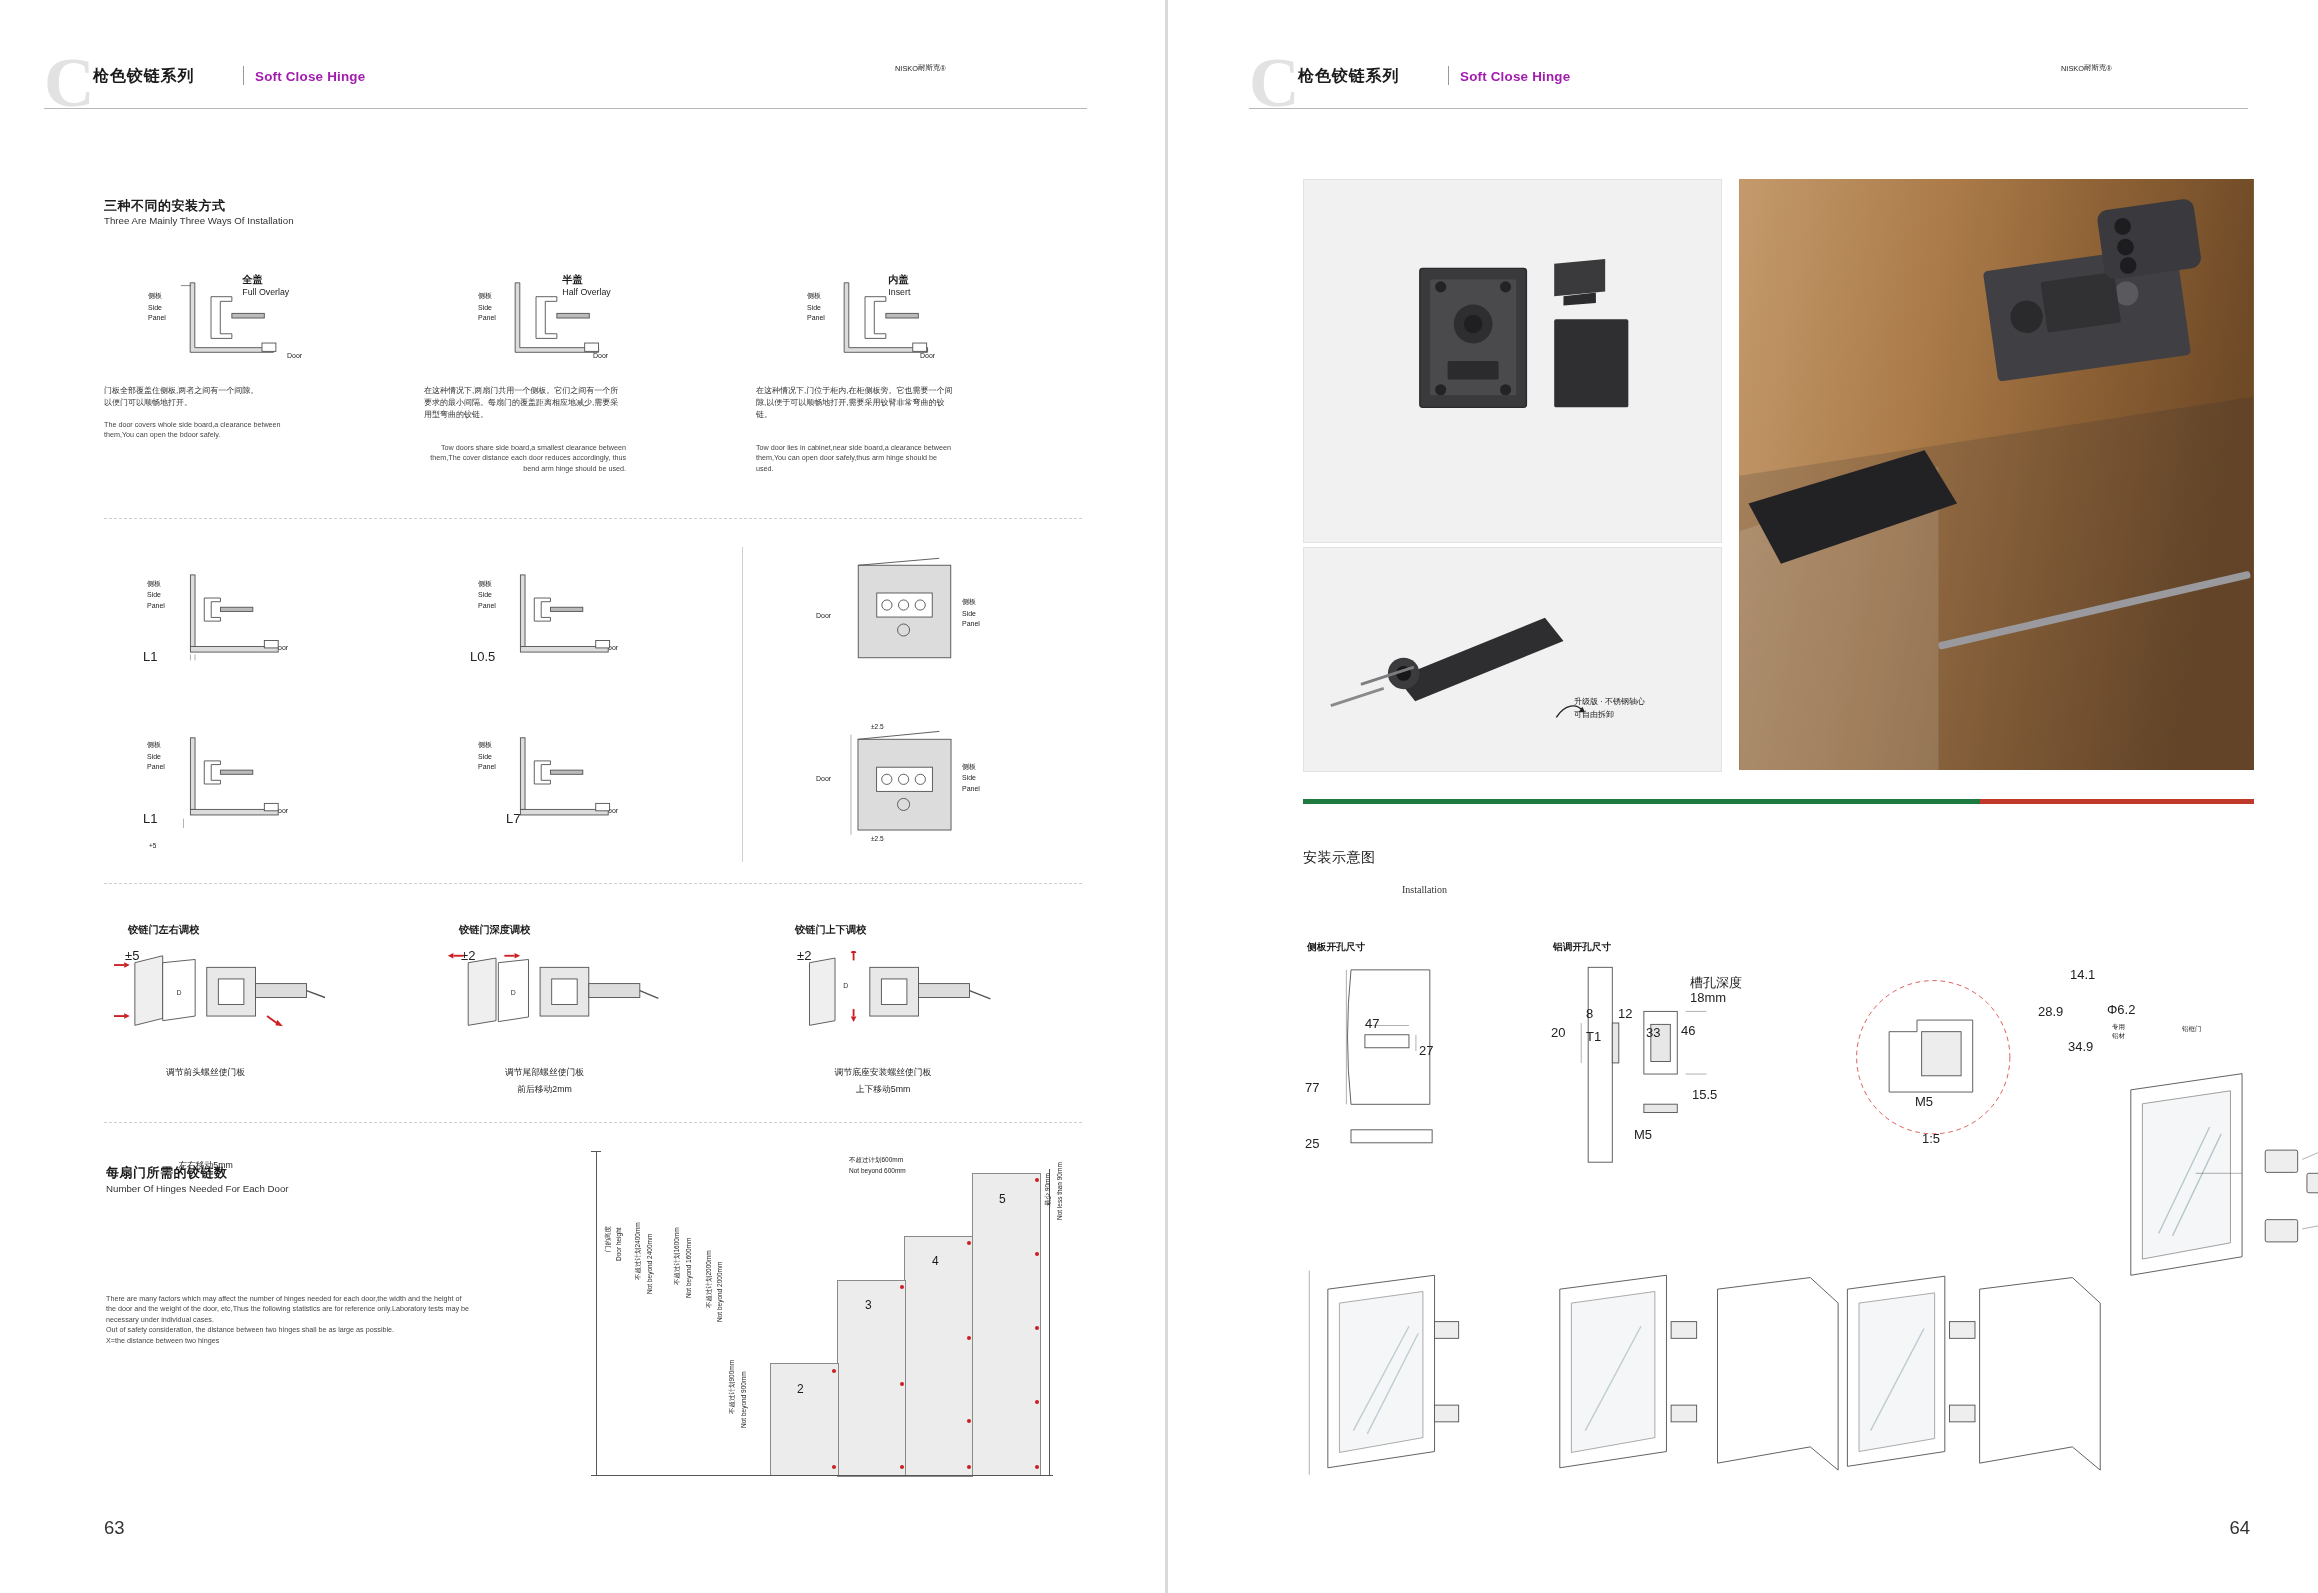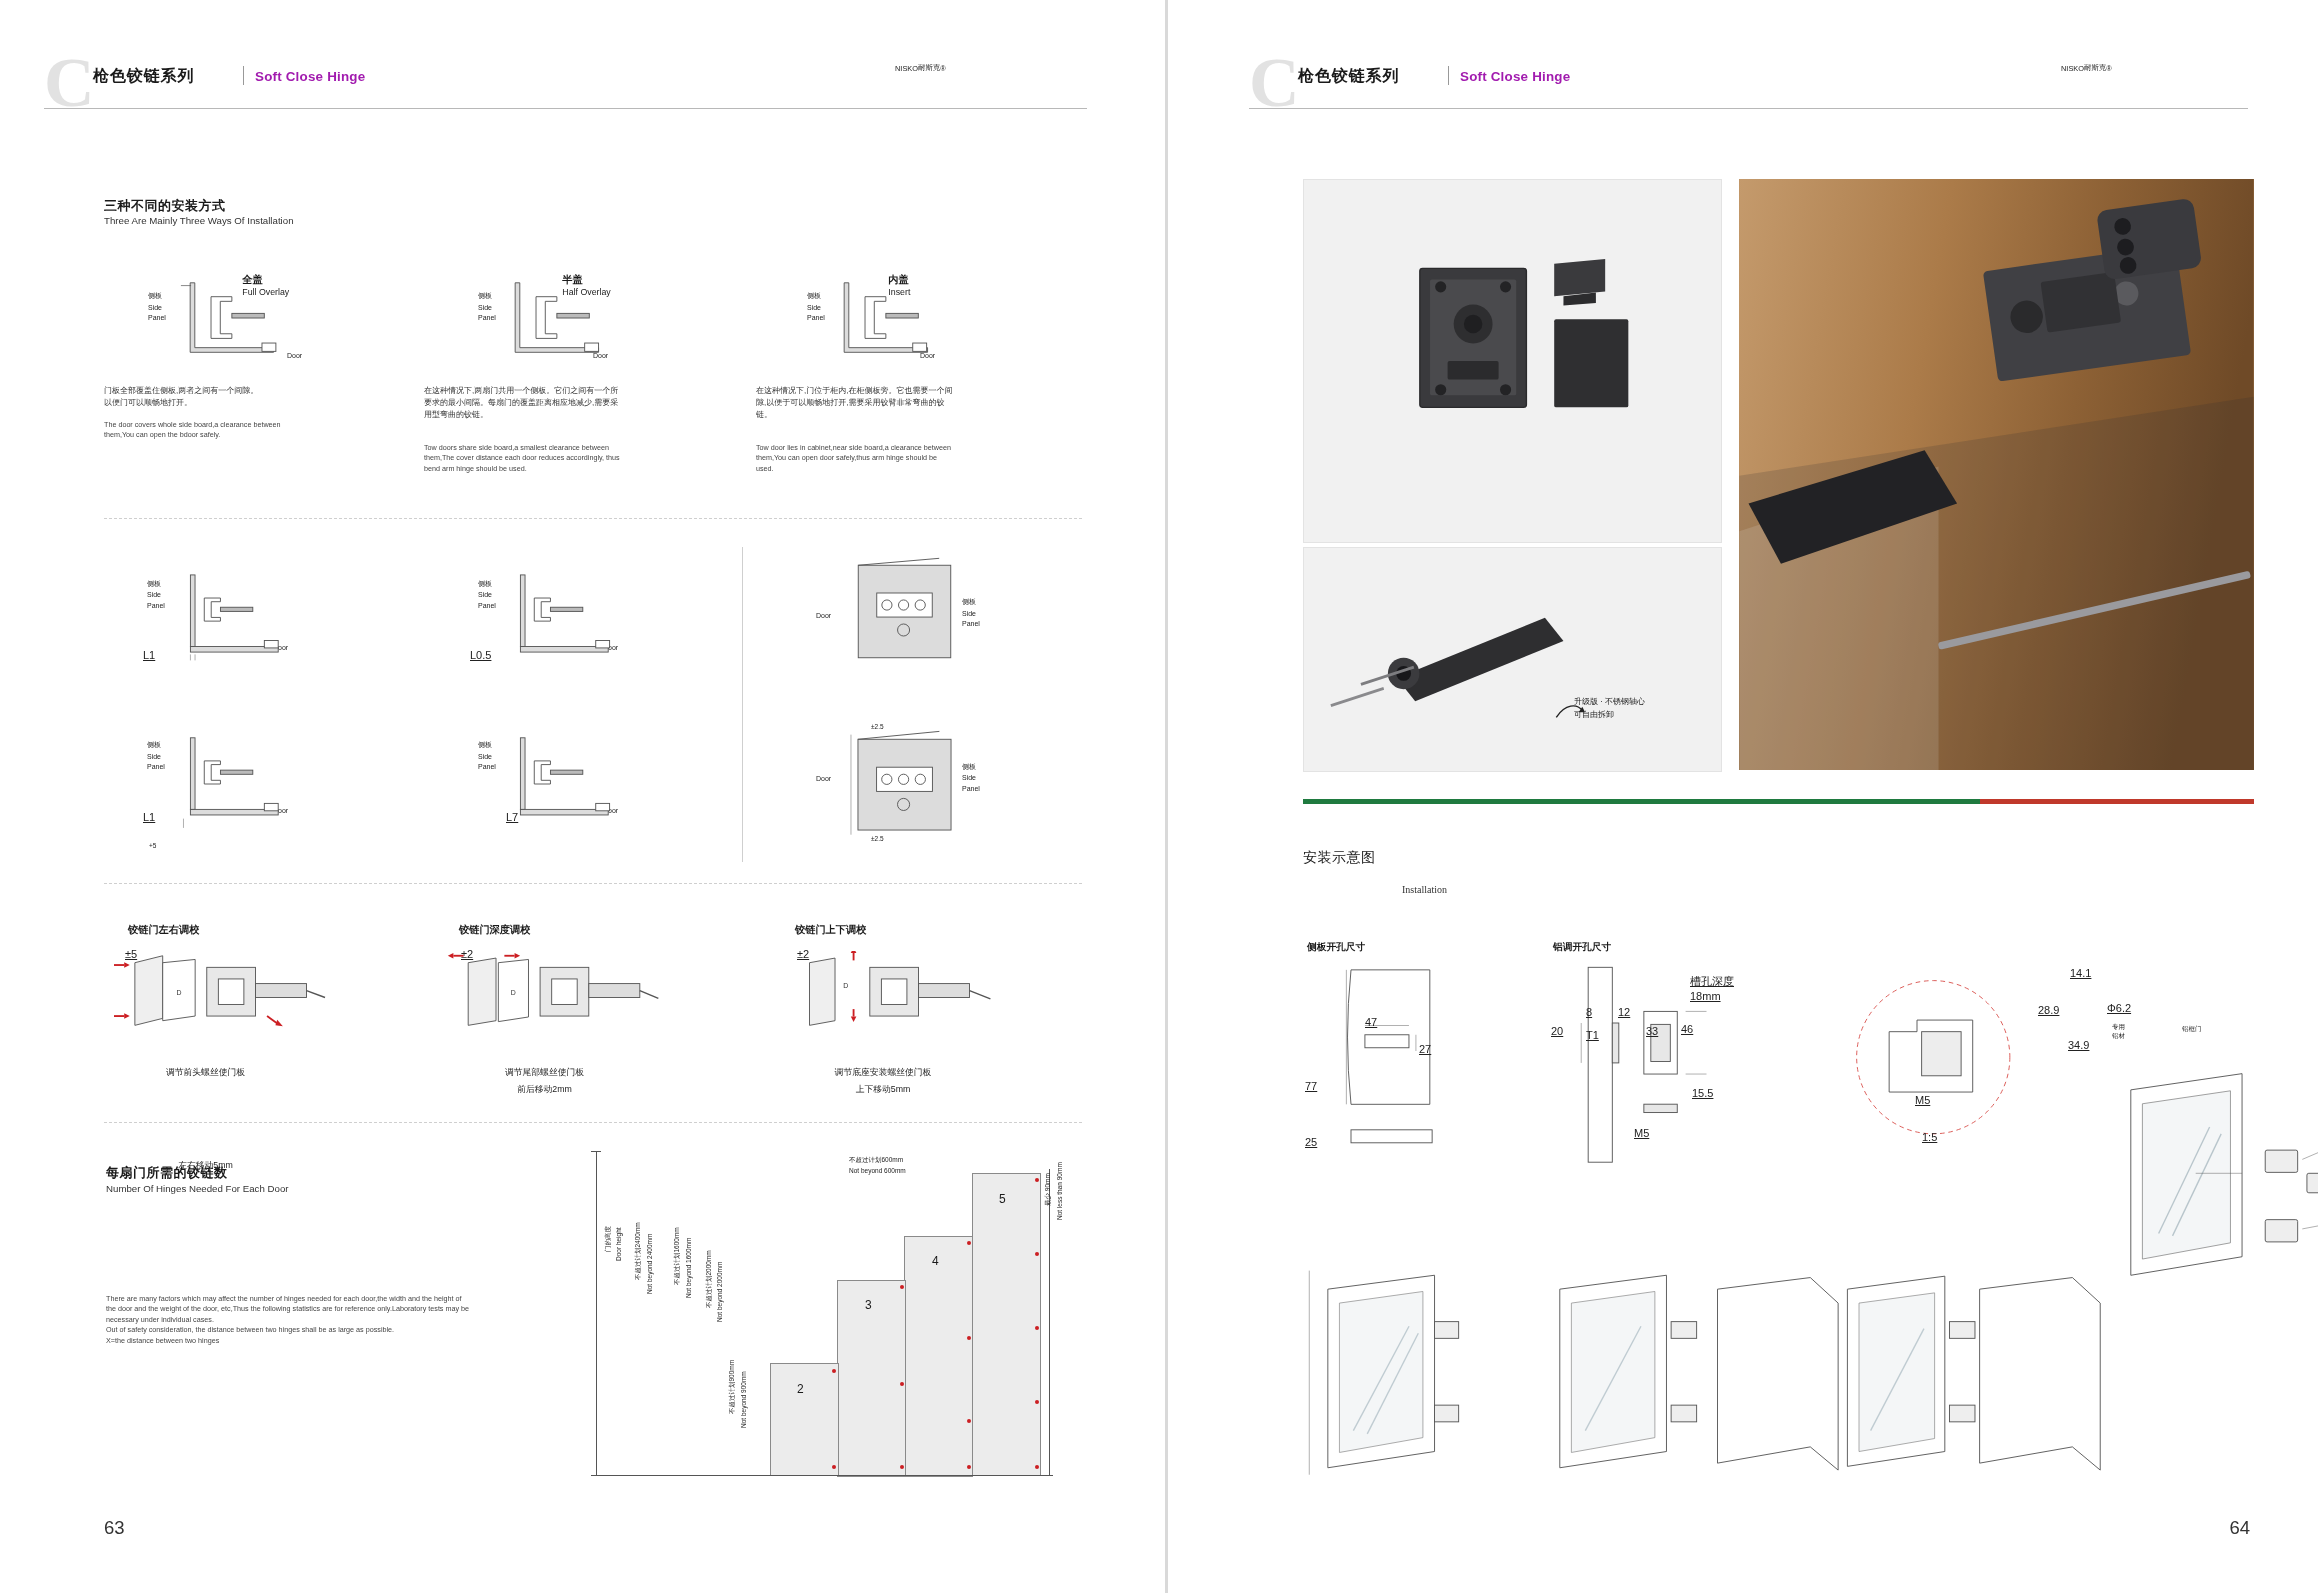--- a/index.html
+++ b/index.html
@@ -23,21 +23,21 @@
 
   
   .t{position:absolute;white-space:pre-wrap;}
   .cnh{font-size:13px;font-weight:bold;color:#1a1a1a;letter-spacing:0.5px;}
   .enh{font-size:9.7px;color:#333;}
   .lblsm{font-size:7px;color:#222;line-height:1.25;}
   .para{font-size:8px;color:#333;line-height:1.5;}
   .paraen{font-size:7.2px;color:#444;line-height:1.45;}
   .cap{font-size:8.8px;color:#222;text-align:center;}
   .capb{font-size:10.2px;font-weight:bold;color:#1a1a1a;}
-  .dim{font-size:11px;color:#222;text-decoration:underline;}
+  .dim{font-size:13px;color:#222;}
   .dimsm{font-size:6.5px;color:#222;}
   .hrd{position:absolute;height:0;border-top:0.9px dashed #cfcfcf;}
 
   
   .ln{position:absolute;background:#4a4a4a;}
   .fillg{position:absolute;background:#dcdcdc;border:0.9px solid #666;}
   .dot{position:absolute;width:4.2px;height:4.2px;border-radius:50%;background:#cc1f23;}
 
   
   .photoBox{position:absolute;background:#f1f1f1;border:0.5px solid #e3e3e3;}
@@ -100,21 +100,21 @@
     <div class="t lblsm" style="left:478px;top:304px;">Side</div>
     <div class="t lblsm" style="left:478px;top:314px;">Panel</div>
     <div class="t lblsm" style="left:593px;top:352px;">Door</div>
     <svg style="position:absolute;left:492px;top:278px;" width="139" height="93" viewBox="0 0 300 200">
       <path d="M60 10 L60 150 L230 150 L230 160 L50 160 L50 10 Z" fill="#dcdcdc" stroke="#555" stroke-width="2"></path>
       <path d="M95 40 L95 130 L140 130 L140 120 L115 120 L115 50 L140 50 L140 40 Z" fill="#fff" stroke="#555" stroke-width="2"></path>
       <rect x="140" y="76" width="70" height="10" fill="#bbb" stroke="#555" stroke-width="2"></rect>
       <rect x="200" y="140" width="30" height="18" fill="#fff" stroke="#555" stroke-width="2"></rect>
     </svg>
     <div class="t para" style="left:424px;top:385px;width:199px;">在这种情况下,两扇门共用一个侧板。它们之间有一个所要求的最小间隔。每扇门的覆盖距离相应地减少,需要采用型弯曲的铰链。</div>
-    <div class="t paraen" style="left:424px;top:443px;width:202px;">Tow doors share side board,a smallest clearance between them,The cover distance each door reduces accordingly, thus bend arm hinge should be used.</div>
+    <div class="t paraen" style="left:424px;top:443px;width:202px;text-align:right;">Tow doors share side board,a smallest clearance between them,The cover distance each door reduces accordingly, thus bend arm hinge should be used.</div>
 
     <div class="t" style="left:876px;top:264px;">
       <span class="capb">内盖</span>
       <span class="cap" style="position:static;">Insert</span>
     </div>
     <div class="t lblsm" style="left:807px;top:292px;">侧板</div>
     <div class="t lblsm" style="left:807px;top:304px;">Side</div>
     <div class="t lblsm" style="left:807px;top:314px;">Panel</div>
     <div class="t lblsm" style="left:920px;top:352px;">Door</div>
     <svg style="position:absolute;left:821px;top:278px;" width="139" height="93" viewBox="0 0 300 200">

